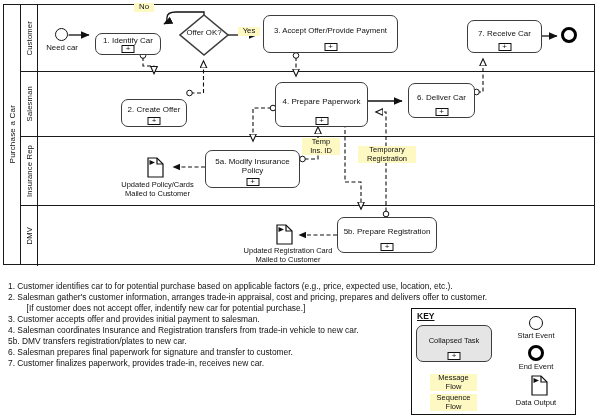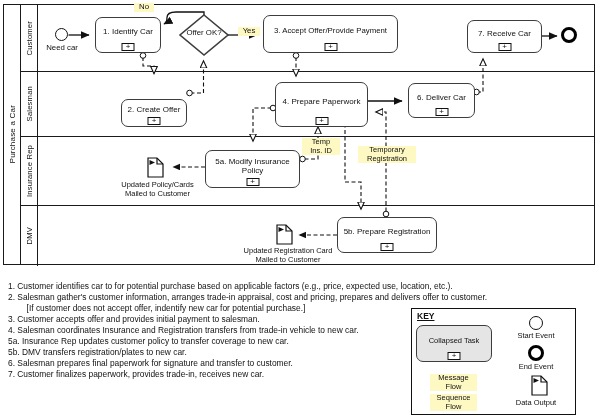--- a/index.html
+++ b/index.html
@@ -120,21 +120,21 @@
       <circle cx="415" cy="384.5" r="2.8" fill="#fff" stroke="#111" stroke-width="1"></circle>
       <path d="M418,384.5 H481" stroke="#111" stroke-width="1.1" fill="none" stroke-dasharray="4 2.5" marker-end="url(#tri)"></path>
       <path d="M414,404.5 H477" stroke="#111" stroke-width="1.3" fill="none" marker-end="url(#arr)"></path>
     </g>
   </svg>
 
   <div class="event" style="left:55px;top:28px;width:13px;height:13px;border:1.5px solid #111;"></div>
   <div class="elabel" style="left:38px;top:44px;width:48px;">Need car</div>
   <div class="event" style="left:561px;top:27px;width:16px;height:16px;border:3px solid #000;"></div>
 
-  <div class="task" style="left:95px;top:17px;width:66px;height:36px;">
+  <div class="task" style="left:95px;top:33px;width:66px;height:22px;">
     <span>1. Identify Car</span>
     <span class="plus">+</span>
   </div>
   <div class="elabel" style="left:177px;top:29px;width:54px;">Offer OK?</div>
   <div class="task nowrap" style="left:263px;top:15px;width:135px;height:38px;font-size:7.8px;">
     <span>3. Accept Offer/Provide Payment</span>
     <span class="plus">+</span>
   </div>
   <div class="task" style="left:467px;top:20px;width:75px;height:33px;">
     <span>7. Receive Car</span>
@@ -181,21 +181,20 @@
 Ins. ID</div>
   <div class="elabel wbg" style="left:358px;top:146px;width:58px;font-size:7.5px;">Temporary
 Registration</div>
 
   <div class="notes">
     <div class="note">1. Customer identifies car to for potential purchase based on applicable factors (e.g., price, expected use, location, etc.).</div>
     <div class="note">2. Salesman gather's customer information, arranges trade-in appraisal, cost and pricing, prepares and delivers offer to customer.</div>
     <div class="note">        [If customer does not accept offer, indentify new car for potential purchase.]</div>
     <div class="note">3. Customer accepts offer and provides initial payment to salesman.</div>
     <div class="note">4. Salesman coordinates Insurance and Registration transfers from trade-in vehicle to new car.</div>
-    <div class="note">5a. Insurance Rep updates customer policy to transfer coverage to new car.</div>
     <div class="note">5b. DMV transfers registration/plates to new car.</div>
     <div class="note">6. Salesman prepares final paperwork for signature and transfer to customer.</div>
     <div class="note">7. Customer finalizes paperwork, provides trade-in, receives new car.</div>
   </div>
 
   <div class="key">
     <div class="key-title">KEY</div>
     <div class="key-task">
       <span>Collapsed Task</span>
       <span class="plus">+</span>

